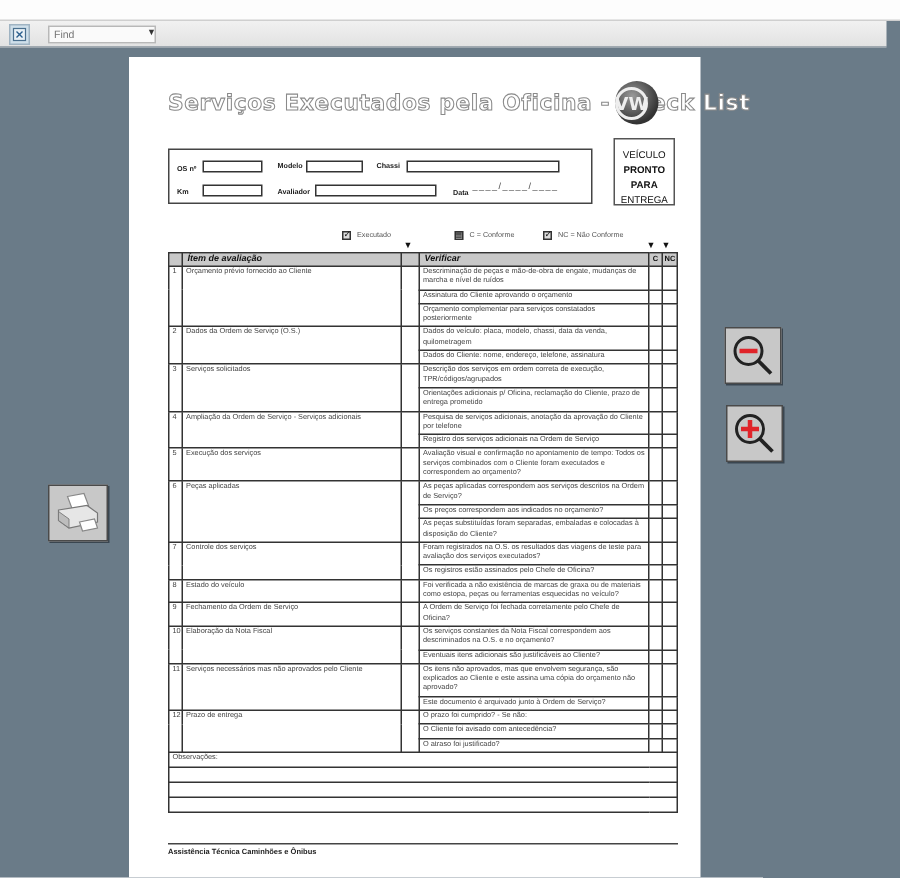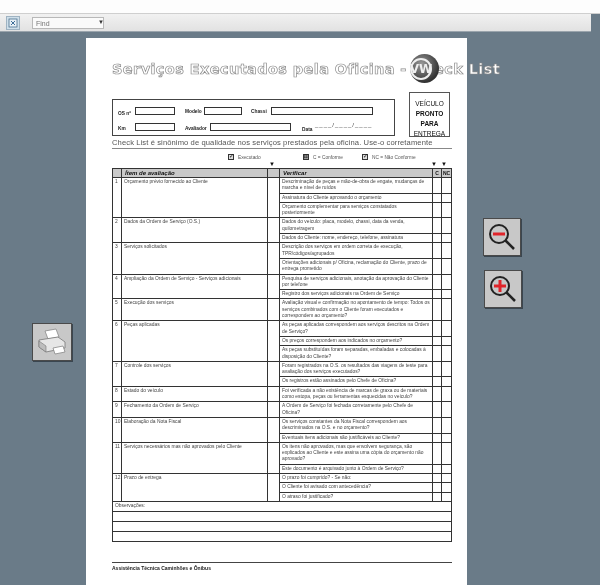--- a/index.html
+++ b/index.html
@@ -81,21 +81,20 @@
     <div class="fld" style="left:158px; top:7px; width:102px;"></div>
 
     <span class="lbl" style="left:5px; top:26px;">Km</span>
     <div class="fld" style="left:22px; top:23px; width:40px;"></div>
     <span class="lbl" style="left:72px; top:26px;">Avaliador</span>
     <div class="fld" style="left:97px; top:23px; width:81px;"></div>
     <span class="lbl" style="left:189px; top:27px;">Data</span>
     <span class="data-line" style="left:202px; top:22px;">____/____/____</span>
   </div>
 
-  <div class="slogan">Check List é sinônimo de qualidade nos serviços prestados pela oficina. Use-o corretamente</div>
 
   <div class="legend" style="left:142px;">
     <span class="cb"></span>
     <span>Executado</span>
   </div>
   <div class="legend" style="left:217px;">
     <span class="cb x"></span>
     <span>C = Conforme</span>
   </div>
   <div class="legend" style="left:276px;">

